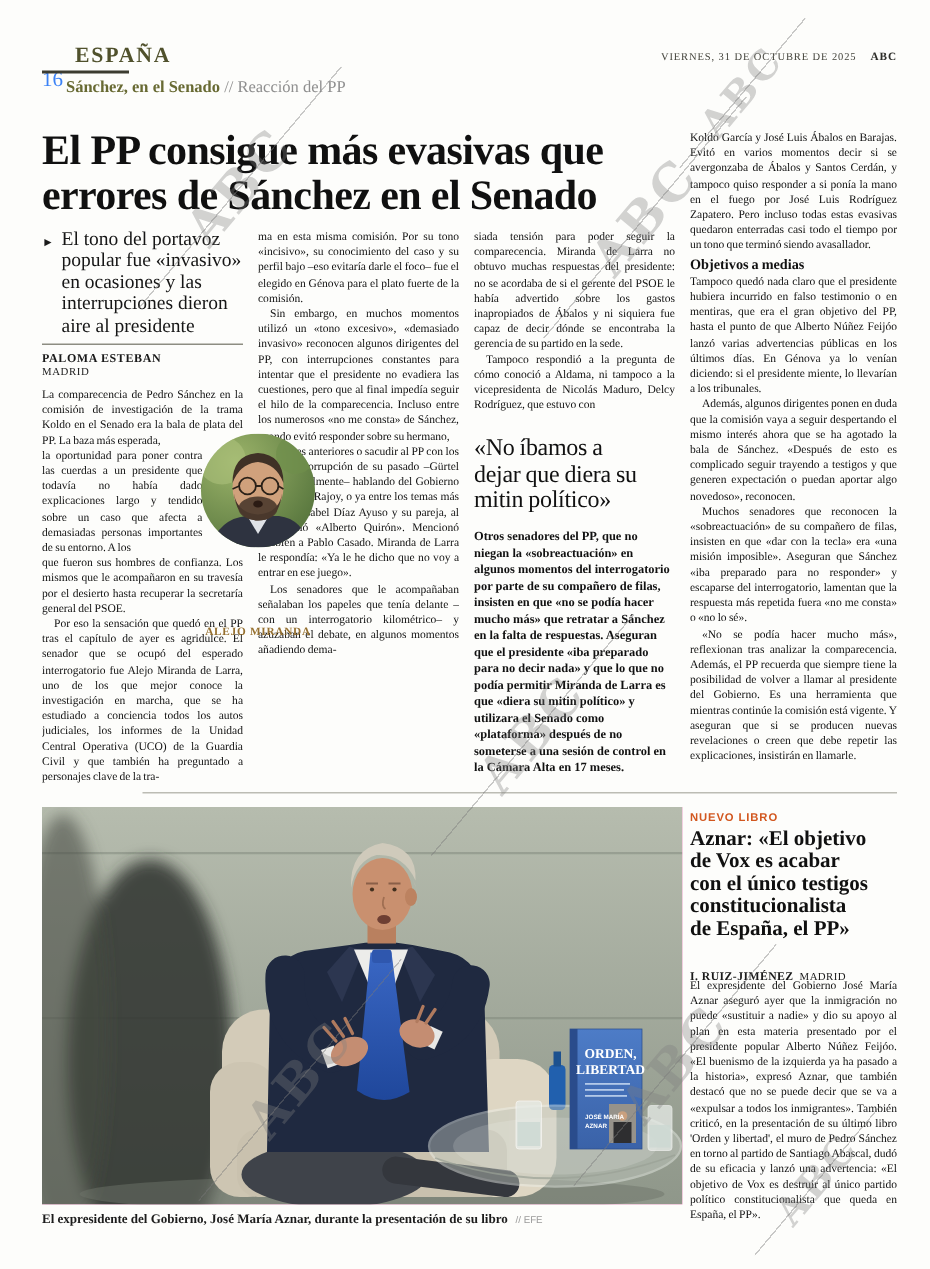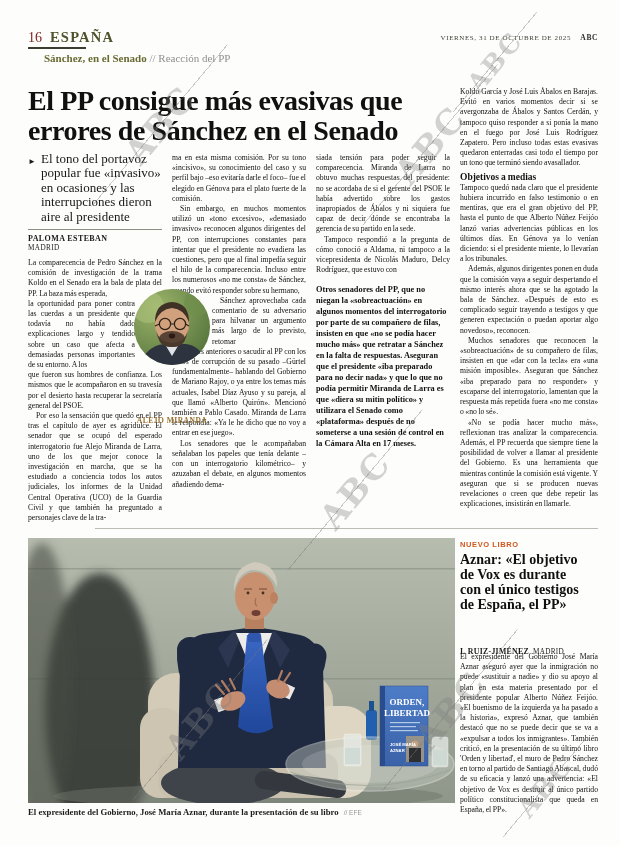--- a/index.html
+++ b/index.html
@@ -1,21 +1,21 @@
 <!DOCTYPE html>
 <html lang="es"><head>
 <meta charset="utf-8">
 <style>
   html,body { margin:0; padding:0; background:#ffffff; }
   .sheet {
     position:relative; width:620px; height:846px; overflow:hidden;
     background:#fdfdfb; font-family:"Liberation Serif", serif; color:#1a1a1a;
   }
   
-  .page-num { position:absolute; left:28px; top:30px; font-size:14px; color:#7f1d1d; }
+  .page-num { position:absolute; left:28px; top:46px; font-size:14px; color:#3b82f6; }
   .section-title { position:absolute; left:50px; top:29px; font-size:14.5px; font-weight:bold;
     color:#50512c; letter-spacing:1.2px; }
   .header-rule { position:absolute; left:28px; top:47px; width:58px; height:1.5px; background:#3c3c30; }
   .kicker { position:absolute; left:28px; top:52px; font-size:11px; }
   .kicker .k-bold { font-weight:bold; color:#686a33;margin-left:16px; }
   .kicker .k-sep, .kicker .k-topic { color:#8f8f8f; }
   .dateline { position:absolute; right:22px; top:33px; font-size:7px; letter-spacing:.6px; color:#44443c; }
   .dateline .brand { font-weight:bold; font-size:7.5px; margin-left:7px; color:#2e2e2a; }
 
   
@@ -118,28 +118,32 @@
   <div class="bodycol" id="col1">
     <div class="seg">La comparecencia de Pedro Sánchez en la comisión de investigación de la trama Koldo en el Senado era la bala de plata del PP. La baza más esperada,</div>
     <div class="seg pad-r26">la oportunidad para poner contra las cuerdas a un presidente que todavía no había dado explicaciones largo y tendido sobre un caso que afecta a demasiadas personas importantes de su entorno. A los</div>
     <div class="seg">que fueron sus hombres de confianza. Los mismos que le acompañaron en su travesía por el desierto hasta recuperar la secretaría general del PSOE.</div>
     <p class="ind">Por eso la sensación que quedó en el PP tras el capítulo de ayer es agridulce. El senador que se ocupó del esperado interrogatorio fue Alejo Miranda de Larra, uno de los que mejor conoce la investigación en marcha, que se ha estudiado a conciencia todos los autos judiciales, los informes de la Unidad Central Operativa (UCO) de la Guardia Civil y que también ha preguntado a personajes clave de la tra-</p>
   </div>
 
   <div class="bodycol" id="col2">
     <div class="seg">ma en esta misma comisión. Por su tono «incisivo», su conocimiento del caso y su perfil bajo –eso evitaría darle el foco– fue el elegido en Génova para el plato fuerte de la comisión.</div>
     <p class="ind">Sin embargo, en muchos momentos utilizó un «tono excesivo», «demasiado invasivo» reconocen algunos dirigentes del PP, con interrupciones constantes para intentar que el presidente no evadiera las cuestiones, pero que al final impedía seguir el hilo de la comparecencia. Incluso entre los numerosos «no me consta» de Sánchez, cuando evitó responder sobre su hermano,</p>
-    <div class="seg pad-l40" style="text-indent:8px">Sánchez aprovechaba cada comentario de su adversario para hilvanar un argumento más largo de lo previsto, retomar</div>
     <div class="seg">cuestiones anteriores o sacudir al PP con los casos de corrupción de su pasado –Gürtel fundamentalmente– hablando del Gobierno de Mariano Rajoy, o ya entre los temas más actuales, Isabel Díaz Ayuso y su pareja, al que llamó «Alberto Quirón». Mencionó también a Pablo Casado. Miranda de Larra le respondía: «Ya le he dicho que no voy a entrar en ese juego».</div>
     <p class="ind">Los senadores que le acompañaban señalaban los papeles que tenía delante –con un interrogatorio kilométrico– y azuzaban el debate, en algunos momentos añadiendo dema-</p>
   </div>
 
   <div class="bodycol" id="col3">
     <div class="seg">siada tensión para poder seguir la comparecencia. Miranda de Larra no obtuvo muchas respuestas del presidente: no se acordaba de si el gerente del PSOE le había advertido sobre los gastos inapropiados de Ábalos y ni siquiera fue capaz de decir dónde se encontraba la gerencia de su partido en la sede.</div>
     <p class="ind">Tampoco respondió a la pregunta de cómo conoció a Aldama, ni tampoco a la vicepresidenta de Nicolás Maduro, Delcy Rodríguez, que estuvo con</p>
+    <div class="pq-title">
+      <div>«No íbamos a</div>
+      <div>dejar que diera su</div>
+      <div>mitin político»</div>
+    </div>
     <div class="pq-body">Otros senadores del PP, que no niegan la «sobreactuación» en algunos momentos del interrogatorio por parte de su compañero de filas, insisten en que «no se podía hacer mucho más» que retratar a Sánchez en la falta de respuestas. Aseguran que el presidente «iba preparado para no decir nada» y que lo que no podía permitir Miranda de Larra es que «diera su mitin político» y utilizara el Senado como «plataforma» después de no someterse a una sesión de control en la Cámara Alta en 17 meses.</div>
   </div>
 
   <div class="bodycol" id="col4">
     <div class="seg">Koldo García y José Luis Ábalos en Barajas. Evitó en varios momentos decir si se avergonzaba de Ábalos y Santos Cerdán, y tampoco quiso responder a si ponía la mano en el fuego por José Luis Rodríguez Zapatero. Pero incluso todas estas evasivas quedaron enterradas casi todo el tiempo por un tono que terminó siendo avasallador.</div>
     <div class="subhead2">Objetivos a medias</div>
     <div class="seg">Tampoco quedó nada claro que el presidente hubiera incurrido en falso testimonio o en mentiras, que era el gran objetivo del PP, hasta el punto de que Alberto Núñez Feijóo lanzó varias advertencias públicas en los últimos días. En Génova ya lo venían diciendo: si el presidente miente, lo llevarían a los tribunales.</div>
     <p class="ind">Además, algunos dirigentes ponen en duda que la comisión vaya a seguir despertando el mismo interés ahora que se ha agotado la bala de Sánchez. «Después de esto es complicado seguir trayendo a testigos y que generen expectación o puedan aportar algo novedoso», reconocen.</p>
     <p class="ind">Muchos senadores que reconocen la «sobreactuación» de su compañero de filas, insisten en que «dar con la tecla» era «una misión imposible». Aseguran que Sánchez «iba preparado para no responder» y escaparse del interrogatorio, lamentan que la respuesta más repetida fuera «no me consta» o «no lo sé».</p>
     <p class="ind">«No se podía hacer mucho más», reflexionan tras analizar la comparecencia. Además, el PP recuerda que siempre tiene la posibilidad de volver a llamar al presidente del Gobierno. Es una herramienta que mientras continúe la comisión está vigente. Y aseguran que si se producen nuevas revelaciones o creen que debe repetir las explicaciones, insistirán en llamarle.</p>
@@ -170,22 +174,23 @@
       <line x1="51.5" y1="35" x2="55" y2="37" stroke="#2b2118" stroke-width="1.1"></line>
     </svg>
   </div>
   <div class="portrait-caption">ALEJO MIRANDA</div>
 
   <div class="big-rule"></div>
 
   <div class="label-orange">NUEVO LIBRO</div>
   <div class="headline2">
     <div>Aznar: «El objetivo</div>
-    <div>de Vox es durante</div>
+    <div>de Vox es acabar</div>
     <div>con el único testigos</div>
+    <div>constitucionalista</div>
     <div>de España, el PP»</div>
   </div>
   <div class="byline2">
     <span class="author">I. RUIZ-JIMÉNEZ</span>
     <span class="city">MADRID</span>
   </div>
   <div class="bodycol" id="aznar-body">
     <div class="seg">El expresidente del Gobierno José María Aznar aseguró ayer que la inmigración no puede «sustituir a nadie» y dio su apoyo al plan en esta materia presentado por el presidente popular Alberto Núñez Feijóo. «El buenismo de la izquierda ya ha pasado a la historia», expresó Aznar, que también destacó que no se puede decir que se va a «expulsar a todos los inmigrantes». También criticó, en la presentación de su último libro 'Orden y libertad', el muro de Pedro Sánchez en torno al partido de Santiago Abascal, dudó de su eficacia y lanzó una advertencia: «El objetivo de Vox es destruir al único partido político constitucionalista que queda en España, el PP».</div>
   </div>
 

